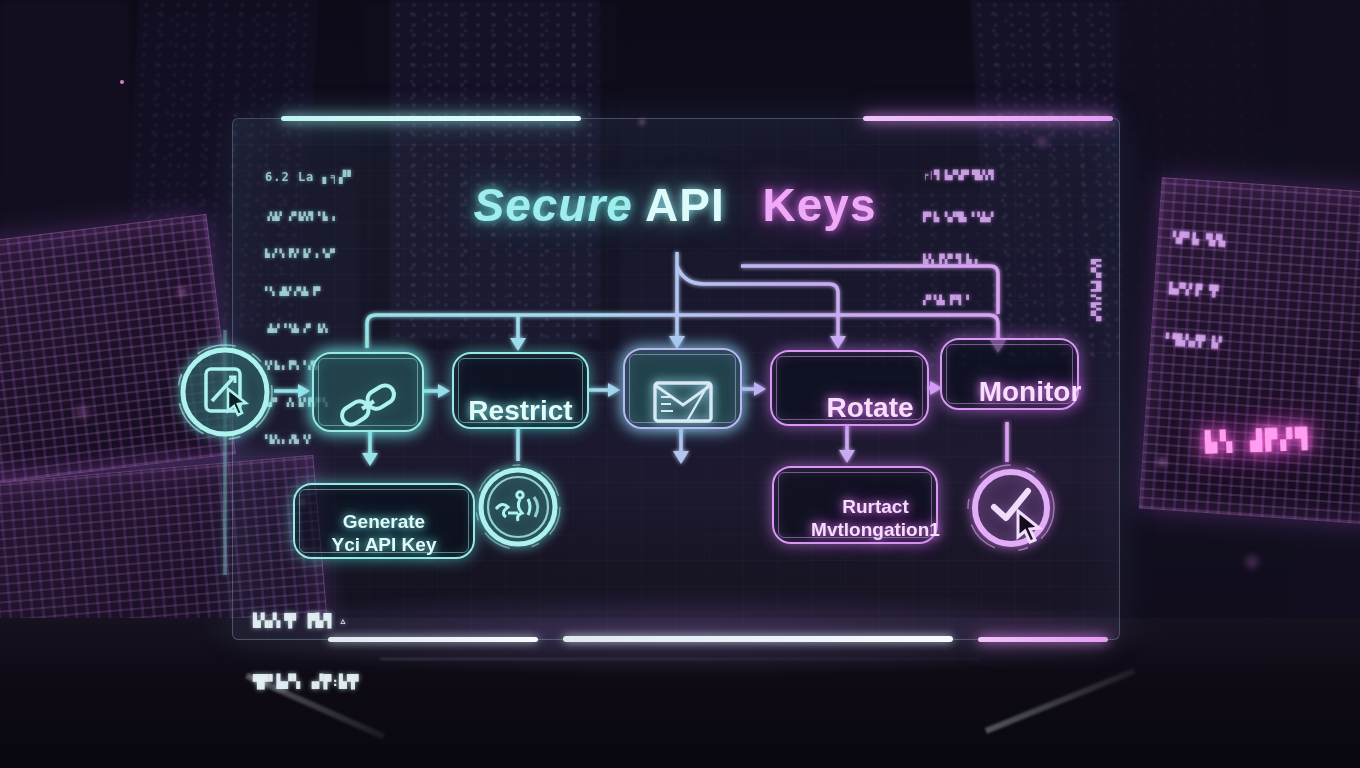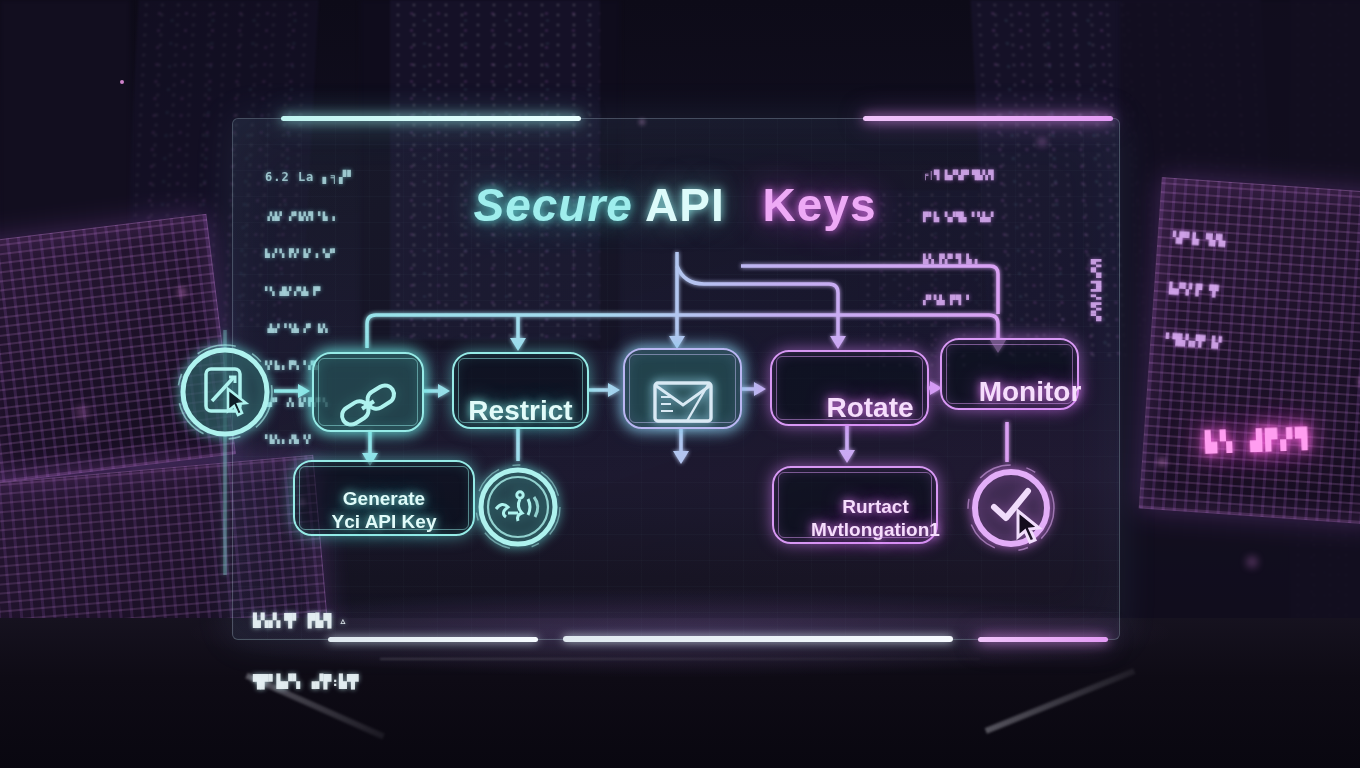--- a/index.html
+++ b/index.html
@@ -262,21 +262,21 @@
 <div class="nbox pu abs" style="left:770px;top:350px;width:155px;height:72px;">
   <span class="inner"></span>
   <span class="label-pu">Rotate</span>
 </div>
 
 <div class="nbox pu abs" style="left:940px;top:338px;width:135px;height:68px;">
   <span class="inner"></span>
   <span class="label-pu">Monitor</span>
 </div>
 
-<div class="nbox cy abs" style="left:293px;top:460px;width:178px;height:72px;">
+<div class="nbox cy abs" style="left:293px;top:483px;width:178px;height:72px;">
   <span class="inner"></span>
   <div class="label-cy two-line">
     <div>Generate</div>
     <div>Yci API Key</div>
   </div>
 </div>
 
 <div class="abs icon-cy" style="left:474px;top:463px;">
   <svg width="88" height="88" viewBox="0 0 88 88">
     <circle cx="44" cy="44" r="37" stroke="currentColor" stroke-width="5" fill="rgba(8,15,26,0.45)"></circle>

